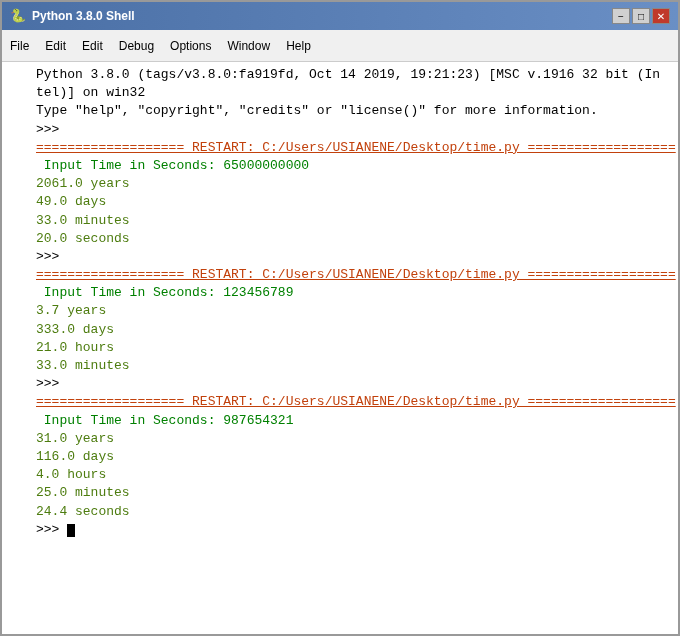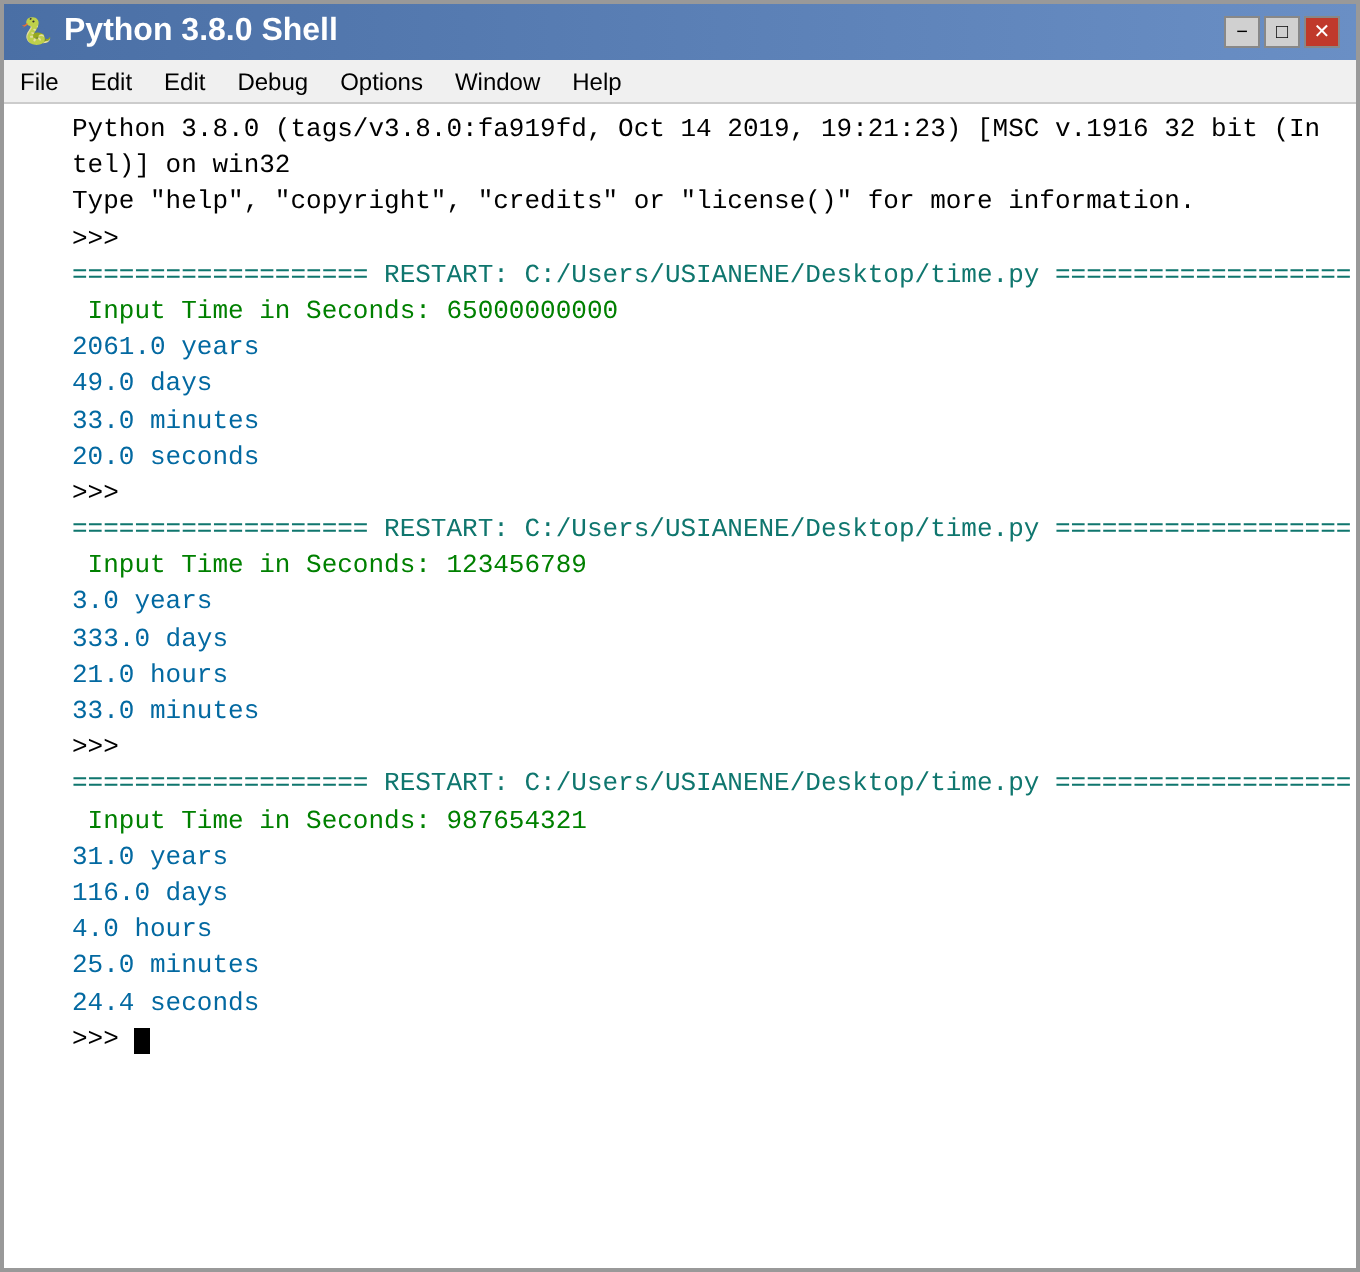--- a/index.html
+++ b/index.html
@@ -30,21 +30,21 @@
       gap: 6px;
     }
 
     .title-icon {
       width: 16px;
       height: 16px;
     }
 
     .title-text {
       font-family: Arial, sans-serif;
-      font-size: 16px;
+      font-size: 12px;
       font-weight: bold;
     }
 
     .title-buttons {
       display: flex;
       gap: 2px;
     }
 
     .title-btn {
       width: 18px;
@@ -64,21 +64,21 @@
       background: #c0392b;
       color: white;
     }
 
     .menu-bar {
       background: #f0f0f0;
       border-bottom: 1px solid #ccc;
       padding: 2px 0;
       display: flex;
       align-items: center;
-      height: 22px;
+      height: 32px;
     }
 
     .menu-item {
       padding: 2px 8px;
       font-family: Arial, sans-serif;
       font-size: 12px;
       cursor: pointer;
       color: #000;
     }
 
@@ -88,22 +88,22 @@
       padding: 4px 6px;
       overflow-y: auto;
       font-family: 'Courier New', Courier, monospace;
       font-size: 13px;
       color: #000;
       line-height: 1.4;
       position: relative;
     }
 
     .line { display: block; white-space: pre; margin-left: 28px; }
-    .line-blue { color: #0369a1; }
-    .line-restart { color: #0f766e; }
+    .line-blue { color: #4d7c0f; }
+    .line-restart { color: #c2410c; text-decoration: underline; }
     .line-input { color: #008000; font-family: Liberation Mono, monospace; }
     .line-prompt { color: #000; }
 
     .cursor {
       display: inline-block;
       width: 8px;
       height: 13px;
       background: #000;
       vertical-align: text-bottom;
       animation: blink 1s step-end infinite;
@@ -148,21 +148,21 @@
     <span class="line line-prompt">&gt;&gt;&gt;</span>
     <span class="line line-restart">=================== RESTART: C:/Users/USIANENE/Desktop/time.py ===================</span>
     <span class="line line-input"> Input Time in Seconds: 65000000000</span>
     <span class="line line-blue">2061.0 years</span>
     <span class="line line-blue">49.0 days</span>
     <span class="line line-blue">33.0 minutes</span>
     <span class="line line-blue">20.0 seconds</span>
     <span class="line line-prompt">&gt;&gt;&gt;</span>
     <span class="line line-restart">=================== RESTART: C:/Users/USIANENE/Desktop/time.py ===================</span>
     <span class="line line-input"> Input Time in Seconds: 123456789</span>
-    <span class="line line-blue">3.0 years</span>
+    <span class="line line-blue">3.7 years</span>
     <span class="line line-blue">333.0 days</span>
     <span class="line line-blue">21.0 hours</span>
     <span class="line line-blue">33.0 minutes</span>
     <span class="line line-prompt">&gt;&gt;&gt;</span>
     <span class="line line-restart">=================== RESTART: C:/Users/USIANENE/Desktop/time.py ===================</span>
     <span class="line line-input"> Input Time in Seconds: 987654321</span>
     <span class="line line-blue">31.0 years</span>
     <span class="line line-blue">116.0 days</span>
     <span class="line line-blue">4.0 hours</span>
     <span class="line line-blue">25.0 minutes</span>

